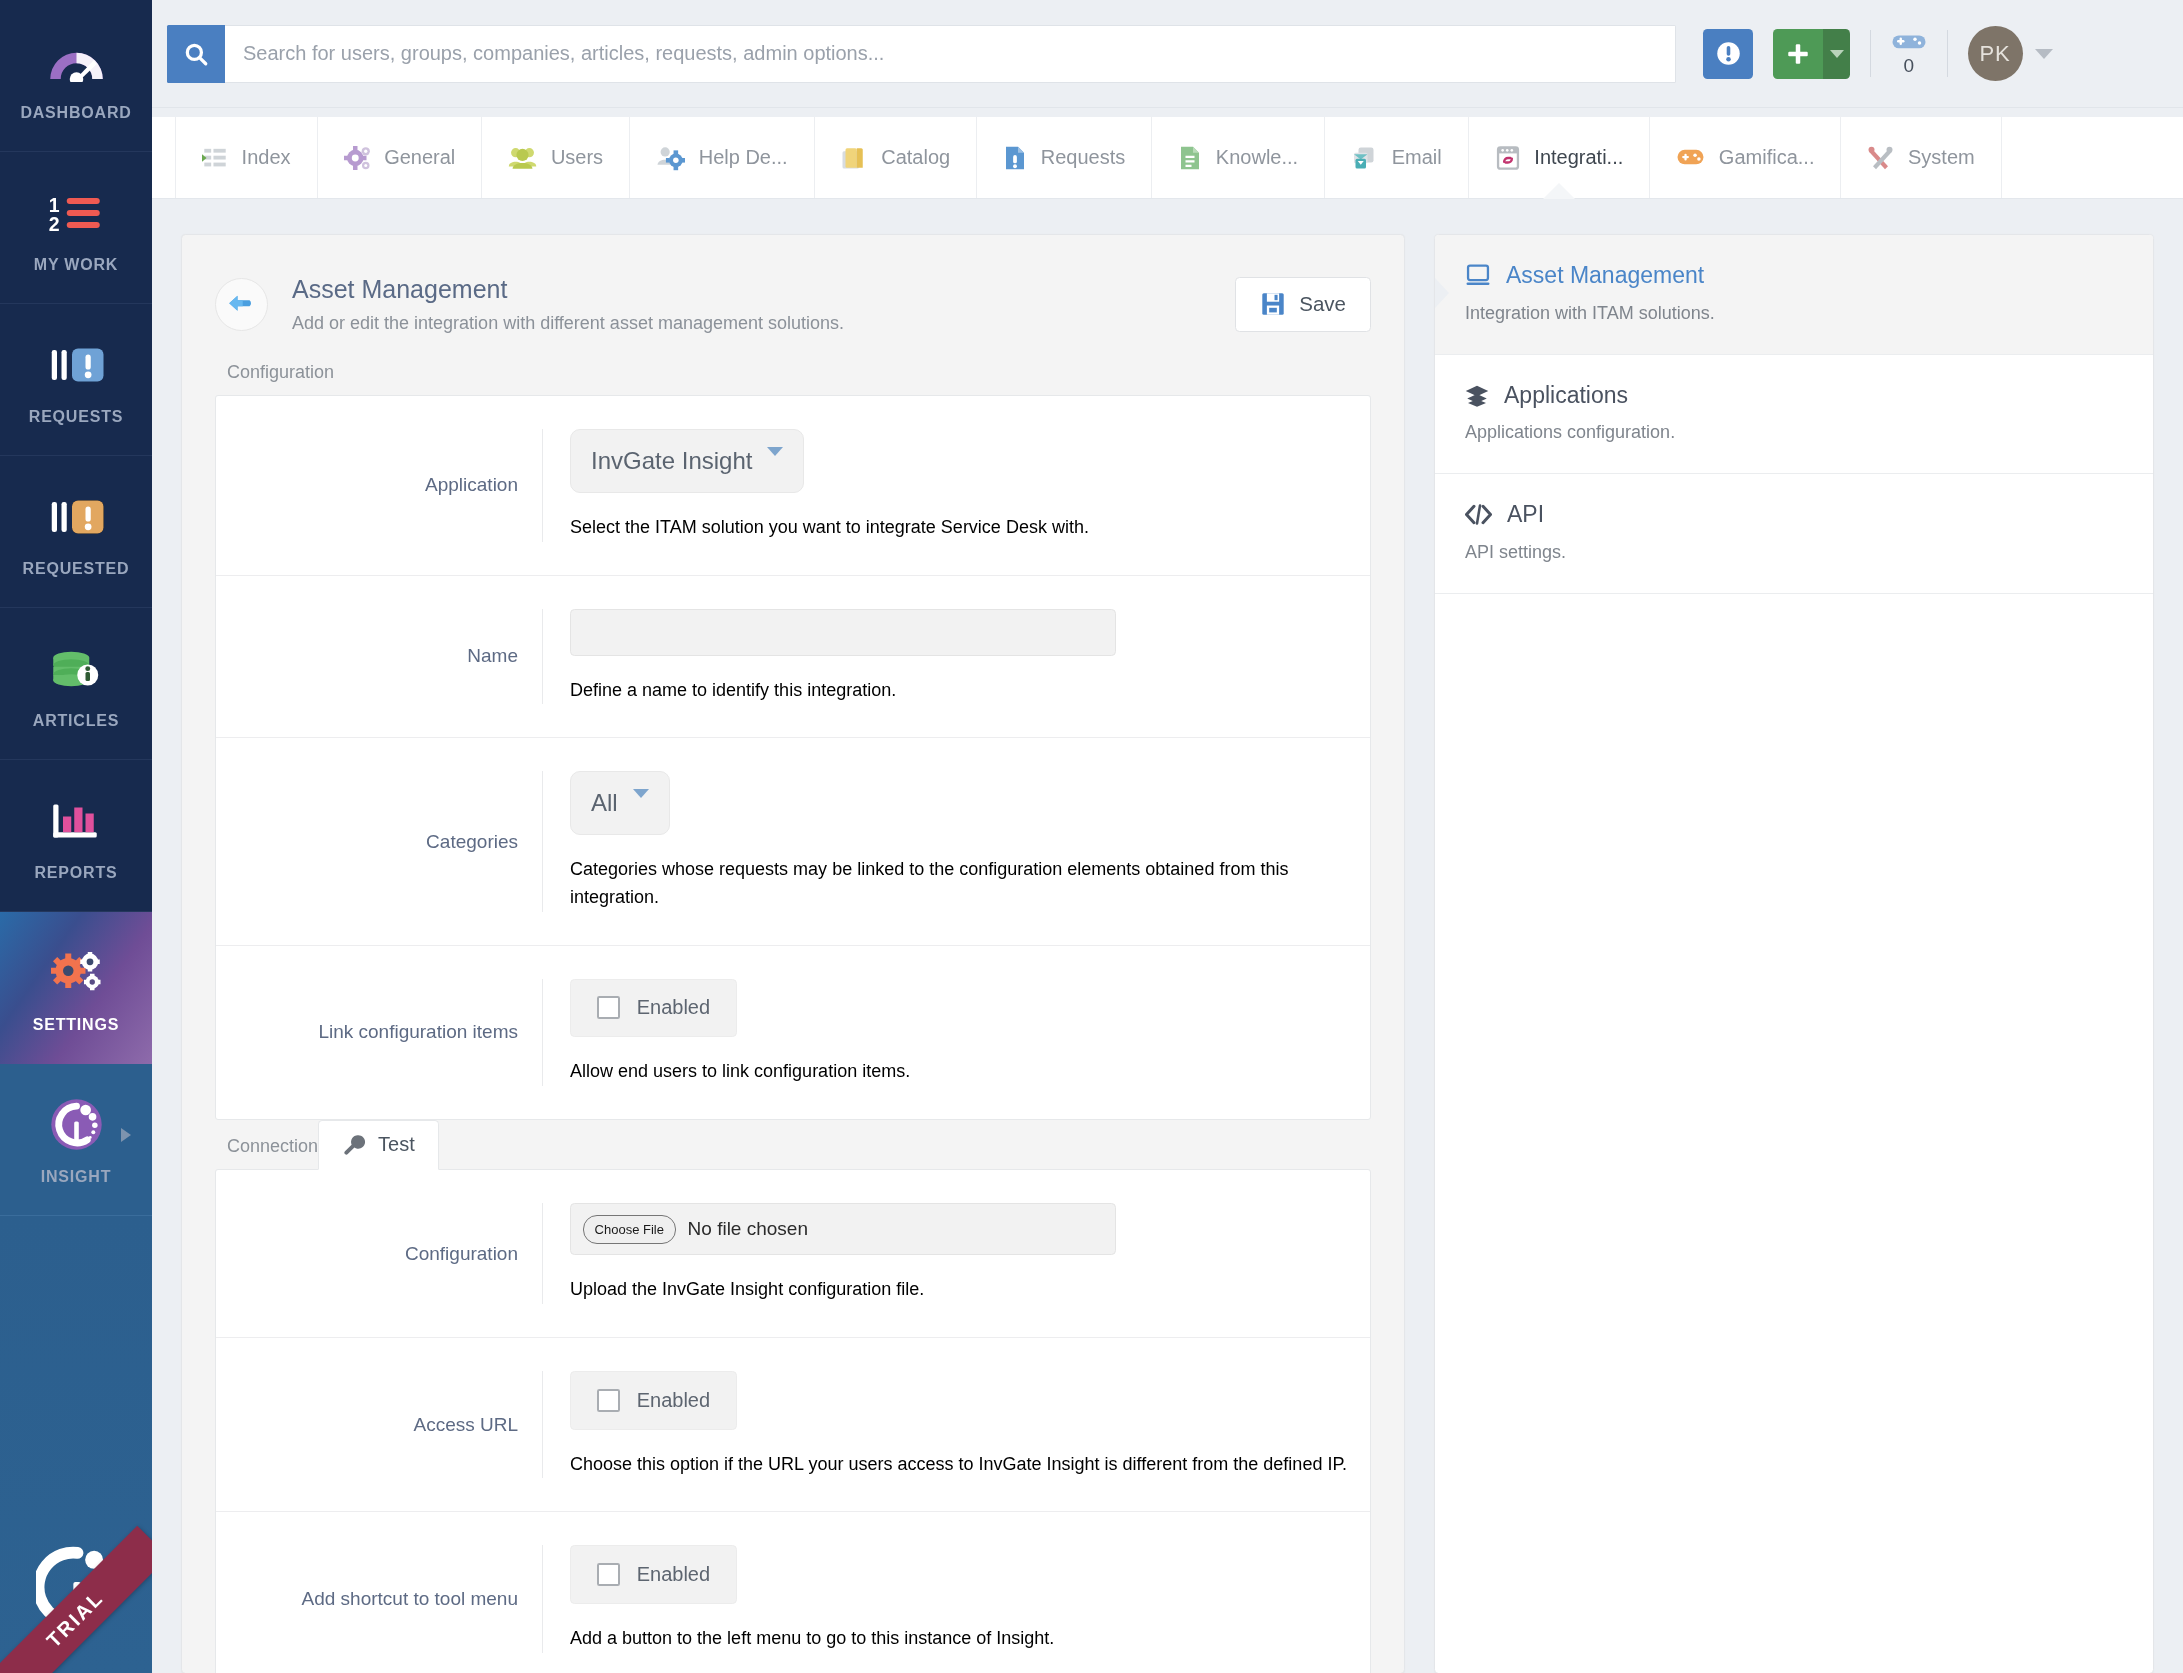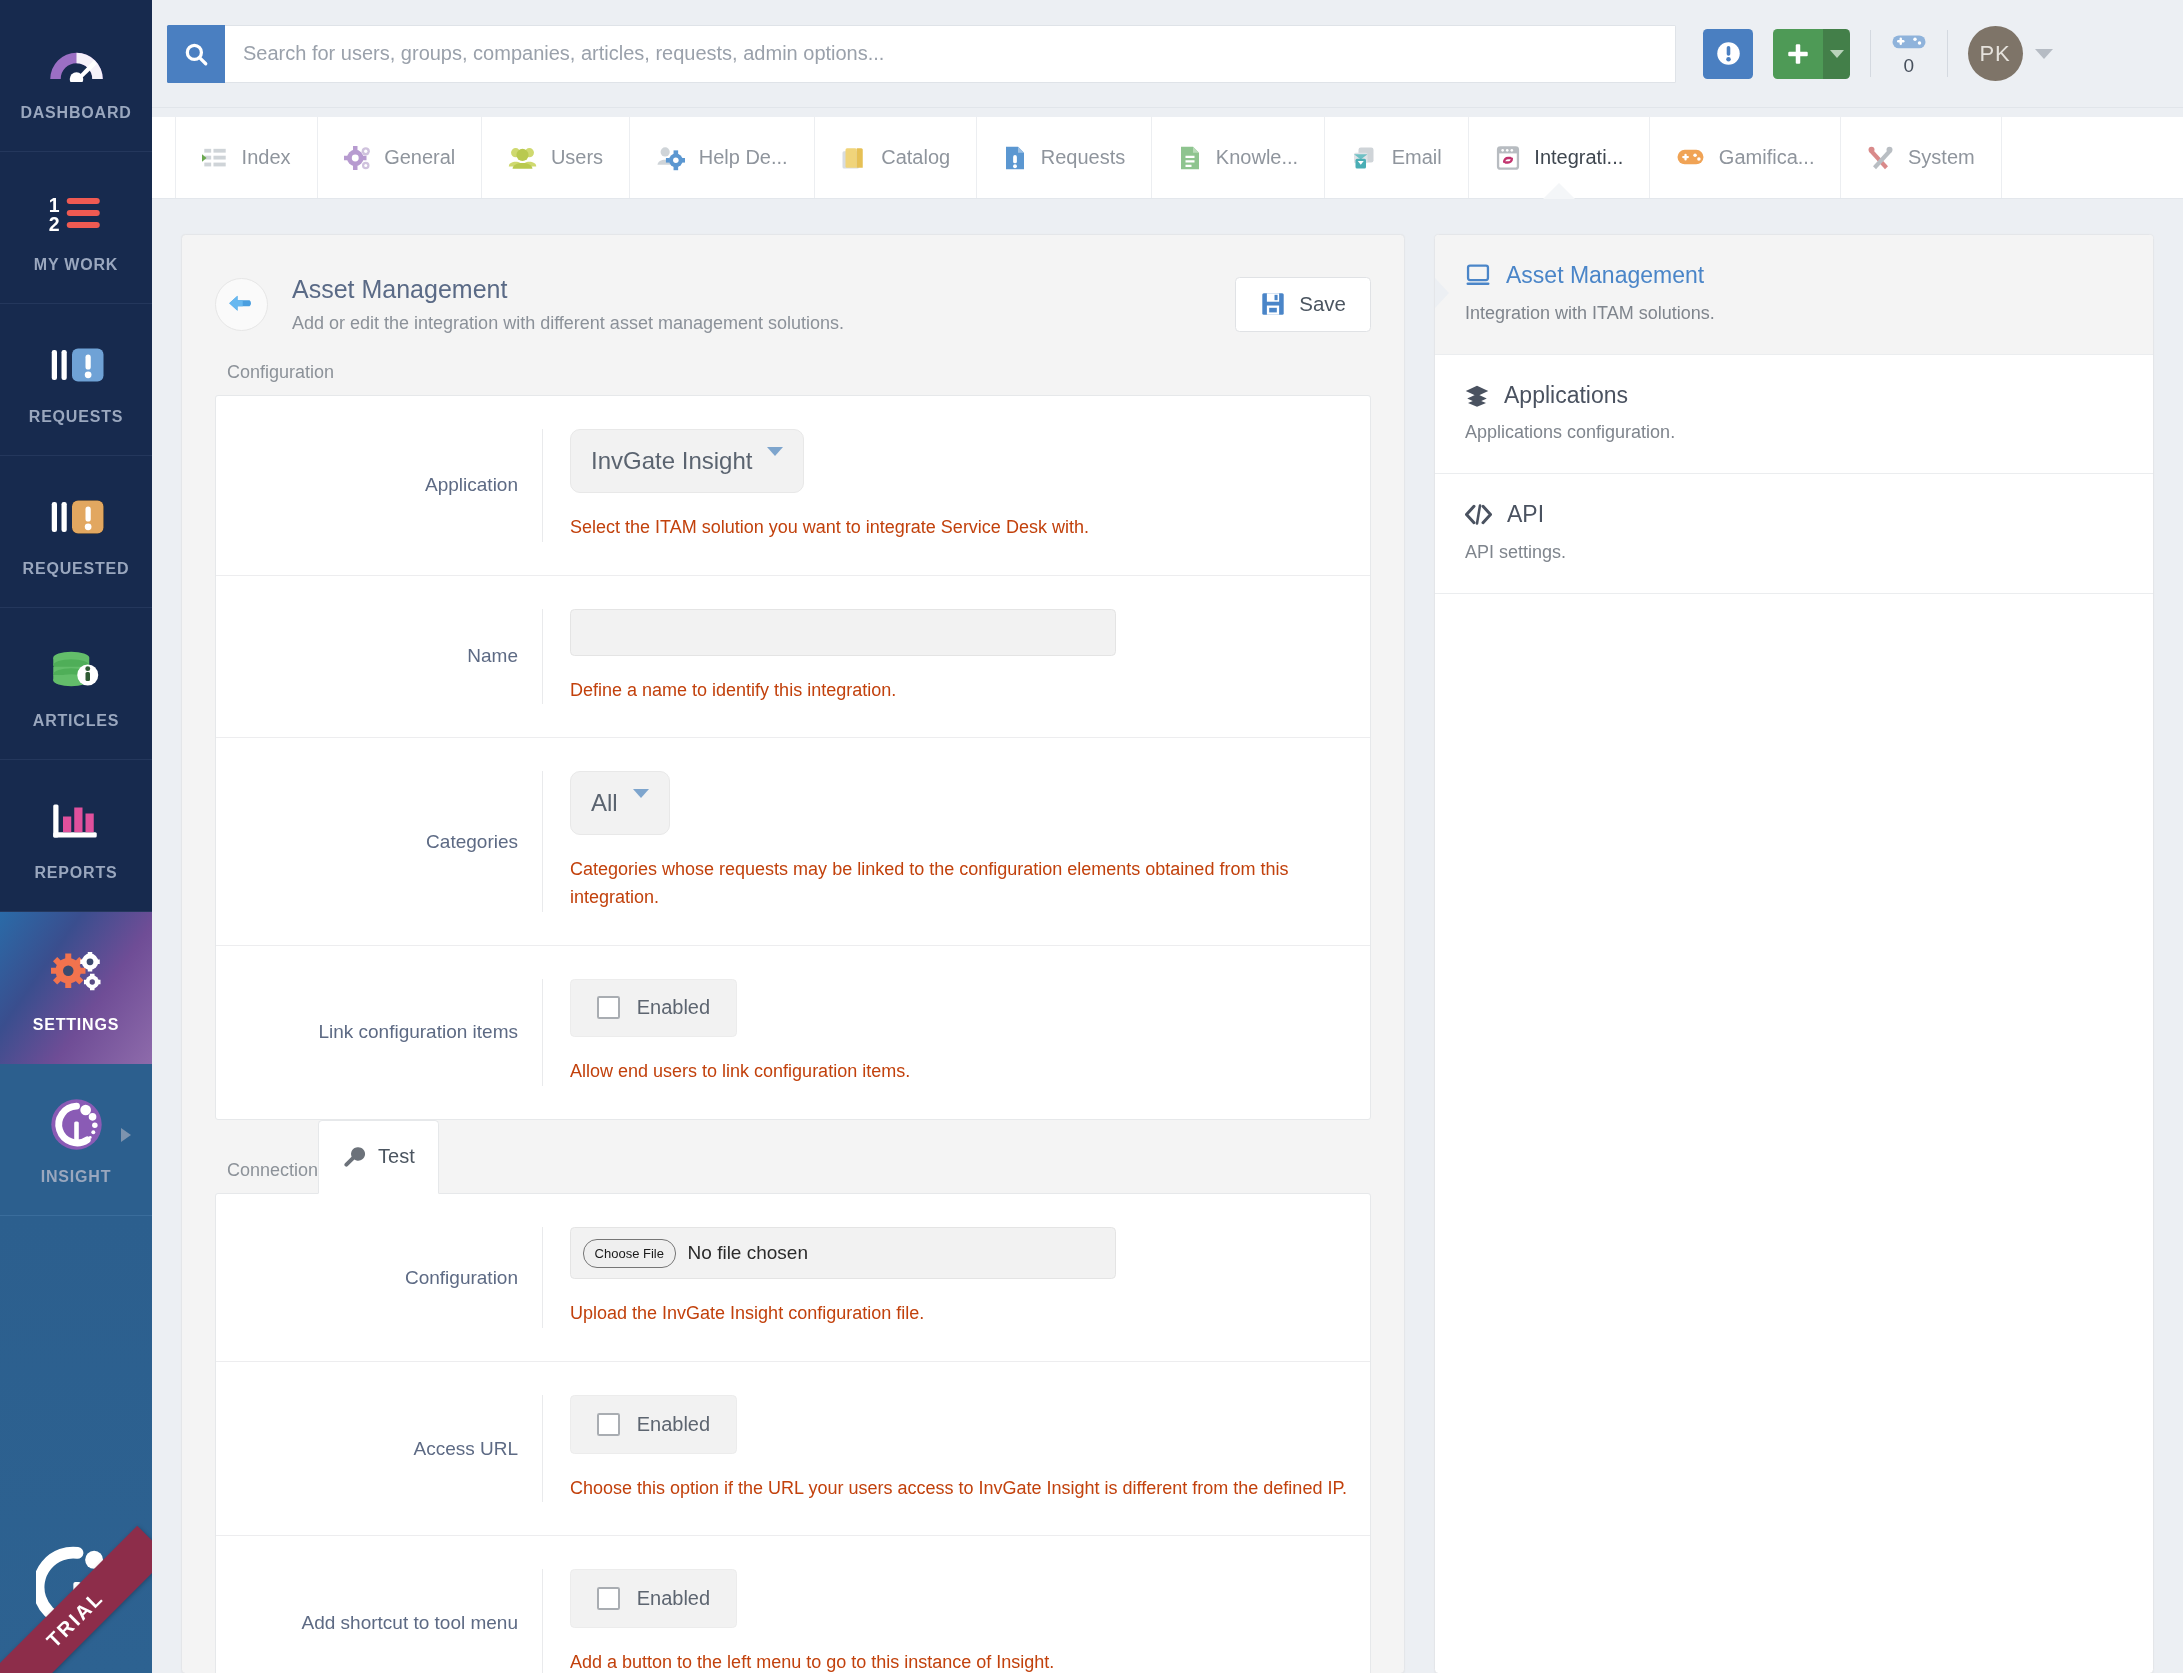--- a/index.html
+++ b/index.html
@@ -206,21 +206,21 @@
   .field-label {
     flex: 0 0 326px; text-align: right;
     padding-right: 24px;
     font-size: 19px; color: #5d6a84;
     align-self: center;
   }
   .field-body {
     flex: 1; border-left: 0.8px solid #e9eaec;
     padding-left: 27px; min-height: 73px;
   }
-  .field-hint { font-size: 18px; color: #c2410c; margin-top: 21px; line-height: 1.55; max-width: 819px; }
+  .field-hint { font-size: 18px; color: #000000; margin-top: 21px; line-height: 1.55; max-width: 819px; }
 
   .select-box {
     display: inline-flex; align-items: flex-start; gap: 15px;
     background: #f2f2f2; border: 0.8px solid #e8e8e8; border-radius: 10px;
     padding: 16.7px 20px; cursor: pointer;
     font-size: 24px; color: #5b6470;
   }
   .caret-blue {
     width: 0; height: 0;
     border-left: 8.3px solid transparent; border-right: 8.3px solid transparent;
@@ -252,21 +252,21 @@
     padding: 6px 10.6px; font-size: 13px; color: #1a1a1a; cursor: pointer;
     font-family: "Liberation Sans", sans-serif;
   }
   .file-status { font-size: 19px; color: #2b2b2b; }
 
   .conn-head { display: flex; align-items: flex-end; justify-content: flex-start; position: relative; }
   .test-btn {
     display: flex; align-items: center; gap: 12px;
     background: #fff; border: 0.8px solid #e6e8ea; border-bottom-color: #fff;
     border-radius: 4.5px 4.5px 0 0;
-    padding: 24px 23px; margin-bottom: -0.8px; margin-right: 10.6px;
+    padding: 12px 23px; margin-bottom: -0.8px; margin-right: 10.6px;
     cursor: pointer; font-size: 20px; color: #4b5560;
   }
 
   
   .rp-item {
     padding: 27px 30px 30px 30px;
     border-bottom: 0.8px solid #ebedef;
     cursor: pointer;
     position: relative;
   }

